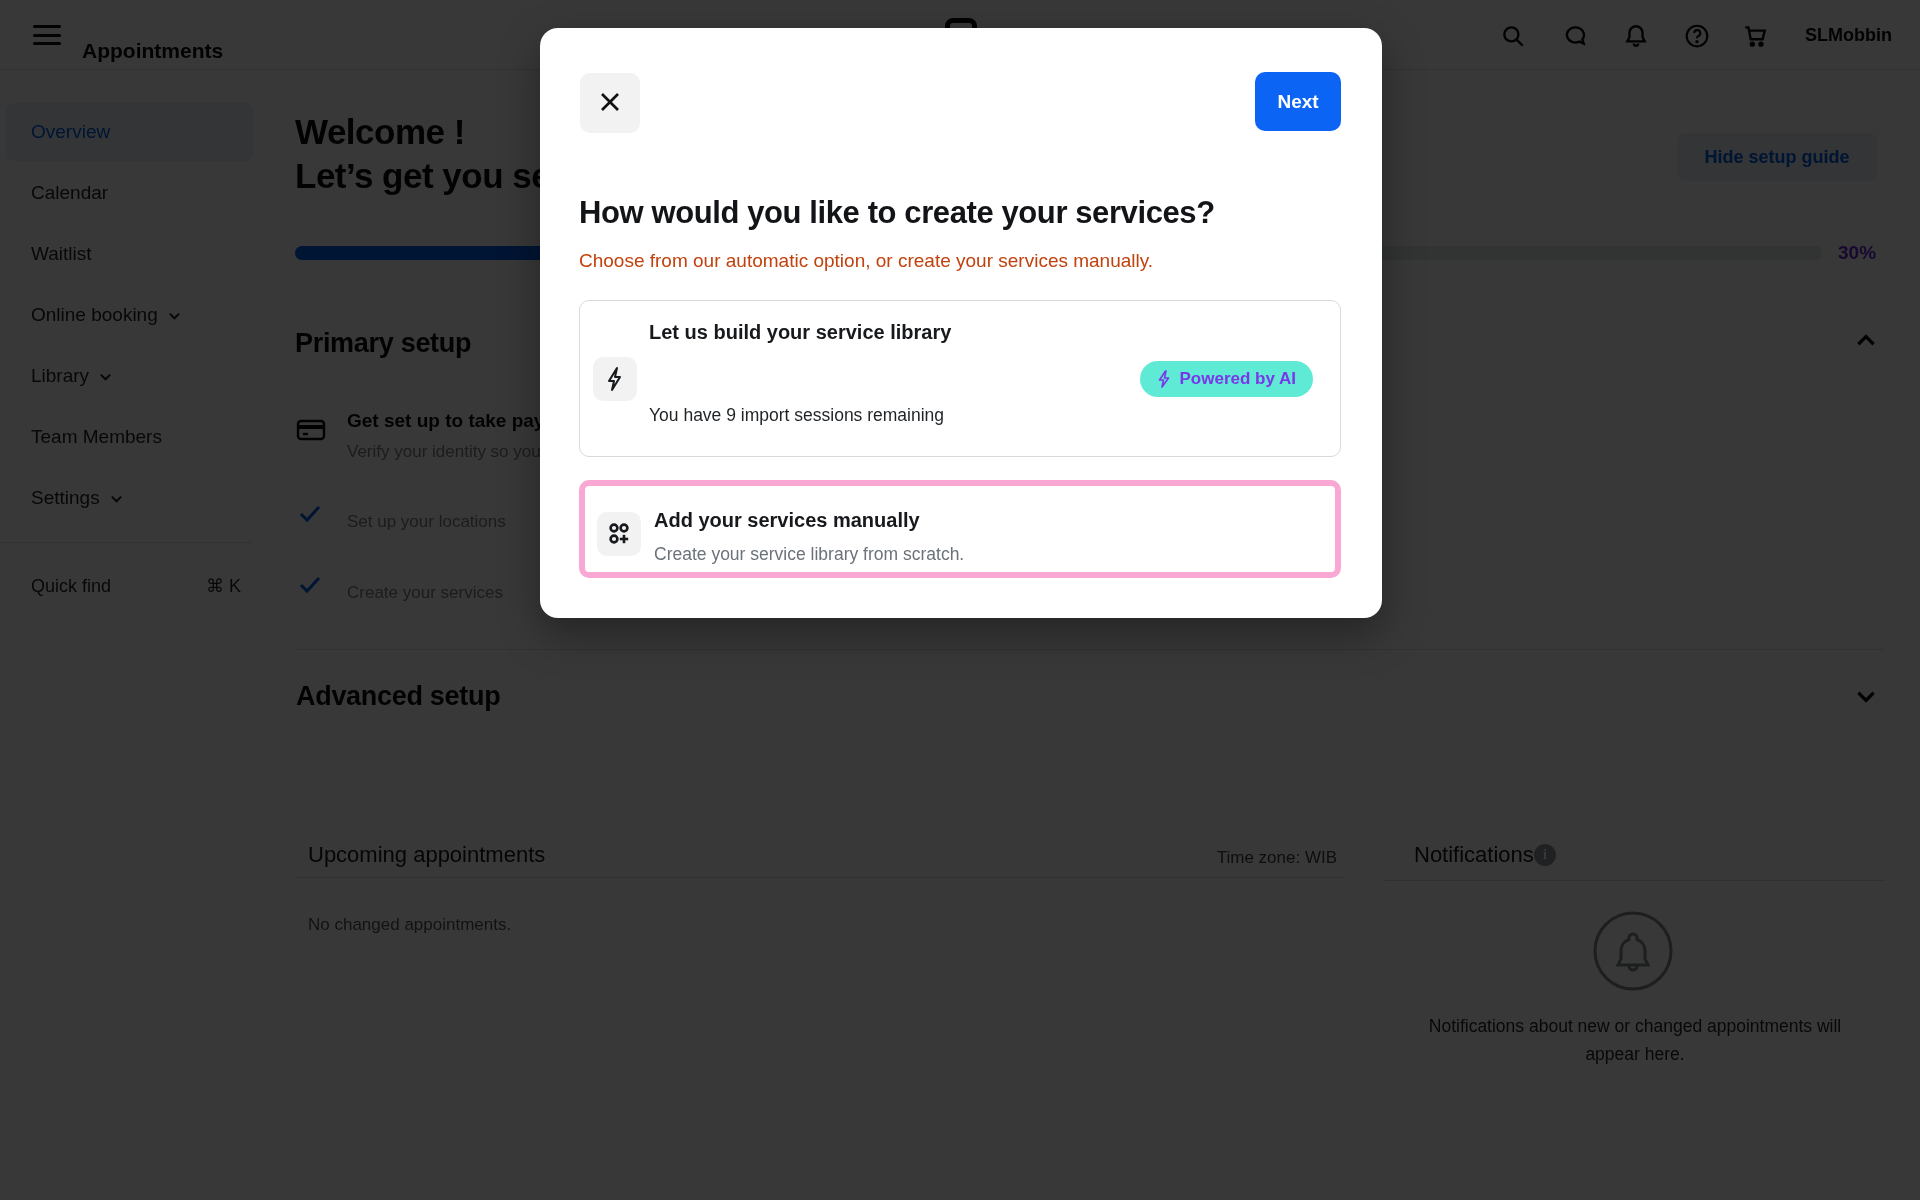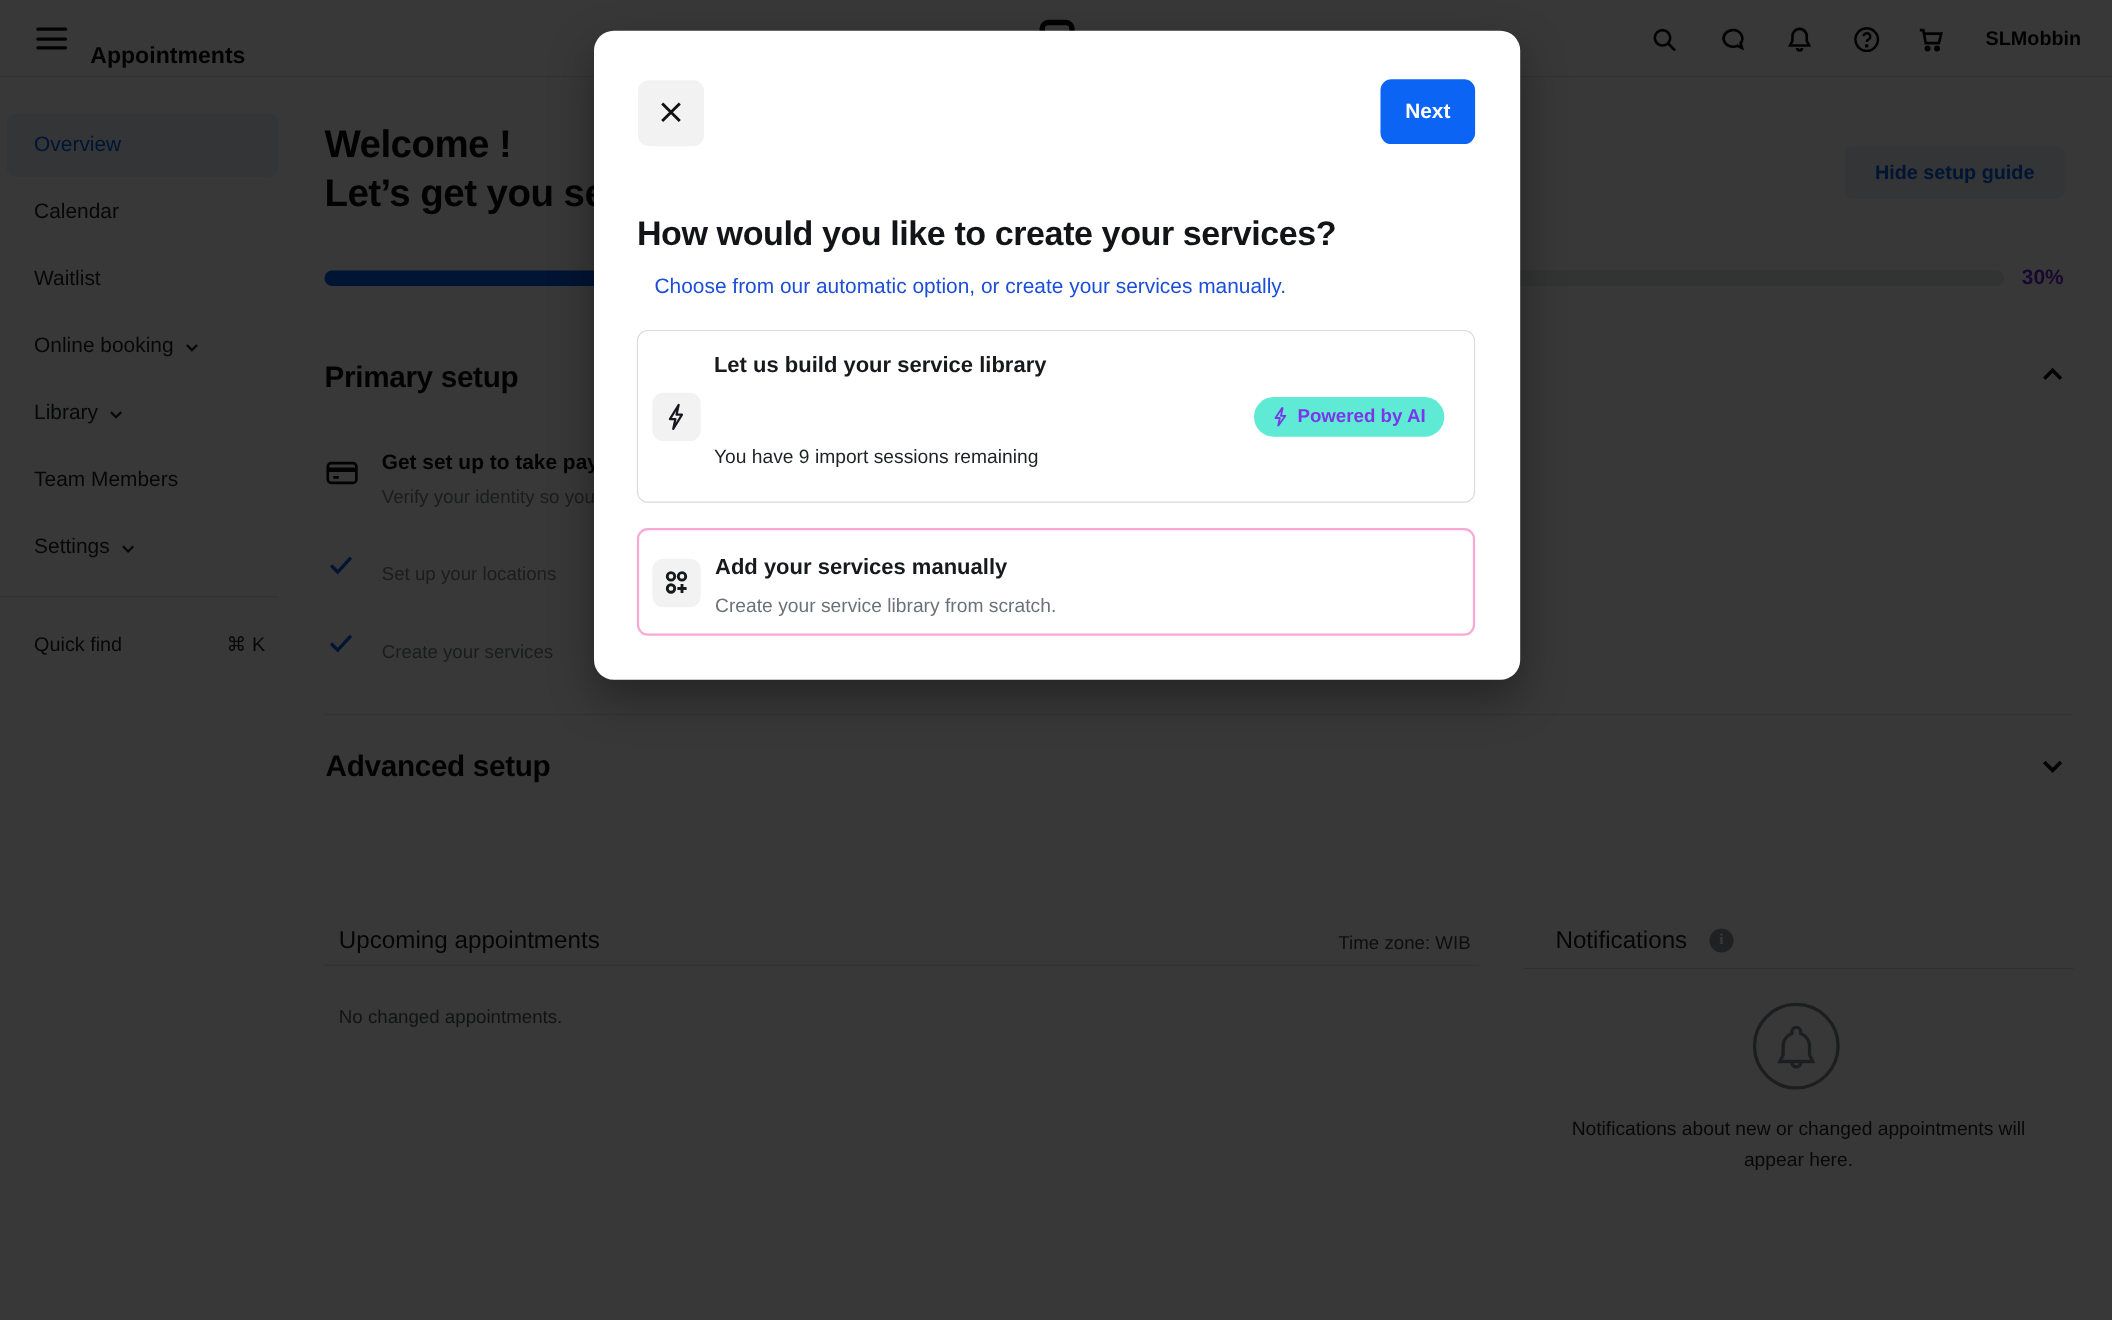--- a/index.html
+++ b/index.html
@@ -46,40 +46,40 @@
   .wide-divider { position:absolute; left:31px; top:579px; width:1590px; height:1px; background:#e3e4e7; }
 
   .col-head { font-size:22px; font-weight:500; color:#17191c; }
   .col-divider { position:absolute; height:1px; background:#d9dbde; }
 
   .upc-head { position:absolute; left:44px; top:772px; }
   .upc-tz { position:absolute; left:716px; top:778px; width:357px; text-align:right; font-size:17px; color:#3c4044; }
   .upc-divider { left:31px; top:807px; width:1050px; }
   .upc-empty { position:absolute; left:44px; top:845px; font-size:17px; color:#50555a; }
 
-  .ntf-head-wrap { position:absolute; left:1150px; top:772px; display:flex; align-items:center; gap:20px; }
+  .ntf-head-wrap { position:absolute; left:1150px; top:772px; display:flex; align-items:center; gap:0; }
   .info-icon { width:22px; height:22px; border-radius:50%; background:#94989d; color:#ffffff; font-size:14px; font-weight:bold; display:flex; align-items:center; justify-content:center; font-family:"Liberation Serif",serif; }
   .ntf-divider { left:1121px; top:810px; width:500px; }
   .bell-illustration { position:absolute; left:1328px; top:840px; color:#83878c; }
   .ntf-empty { position:absolute; left:1121px; top:942px; width:500px; text-align:center; font-size:17.5px; color:#25282b; line-height:28px; }
 
   
   .scrim { position:absolute; inset:0; background:rgba(0,0,0,0.78); z-index:50; }
 
   
   .modal { position:absolute; left:540px; top:28px; width:842px; height:590px; background:#ffffff; border-radius:18px; box-shadow:0 16px 40px rgba(0,0,0,0.35); z-index:60; }
   .modal-close { position:absolute; left:40px; top:45px; width:60px; height:60px; background:#f2f2f3; border:none; border-radius:10px; cursor:pointer; display:flex; align-items:center; justify-content:center; color:#111; }
   .modal-close svg { width:22px; height:22px; }
   .modal-next { position:absolute; left:715px; top:44px; width:86px; height:59px; background:#0b64f4; border:none; border-radius:10px; color:#ffffff; font-size:19px; font-weight:bold; font-family:inherit; cursor:pointer; }
   .modal-heading { position:absolute; left:39px; top:167px; width:770px; font-size:31px; font-weight:bold; color:#121417; letter-spacing:-0.4px; }
-  .modal-sub { position:absolute; left:55px; top:222px; width:770px; font-size:19px; color:#1d4ed8; }
+  .modal-sub { position:absolute; left:39px; top:222px; width:770px; font-size:19px; color:#c2410c; }
 
   .opt-card { position:absolute; left:39px; width:762px; background:#ffffff; cursor:pointer; }
   .opt-card.ai { top:272px; height:157px; border:1px solid #d9dade; border-radius:10px; }
-  .opt-card.manual { top:452px; height:98px; border:2px solid #f9a8d4; border-radius:10px; }
+  .opt-card.manual { top:452px; height:98px; border:6px solid #f9a8d4; border-radius:10px; }
   .opt-icon-box { position:absolute; width:44px; height:44px; background:#f2f2f3; border-radius:10px; display:flex; align-items:center; justify-content:center; color:#17191c; }
   .opt-card.ai .opt-icon-box { left:13px; top:56px; }
   .opt-card.manual .opt-icon-box { left:12px; top:26px; }
   .opt-title { position:absolute; left:69px; font-size:20px; font-weight:bold; color:#17191c; }
   .opt-card.ai .opt-title { top:20px; }
   .opt-card.manual .opt-title { top:23px; }
   .opt-body { position:absolute; left:69px; font-size:17.5px; color:#6c727a; line-height:27px; }
   .opt-card.ai .opt-body { top:48px; }
   .opt-card.manual .opt-body { top:55px; }
   .opt-sessions { position:absolute; left:69px; top:104px; font-size:17.5px; color:#1f2326; }

